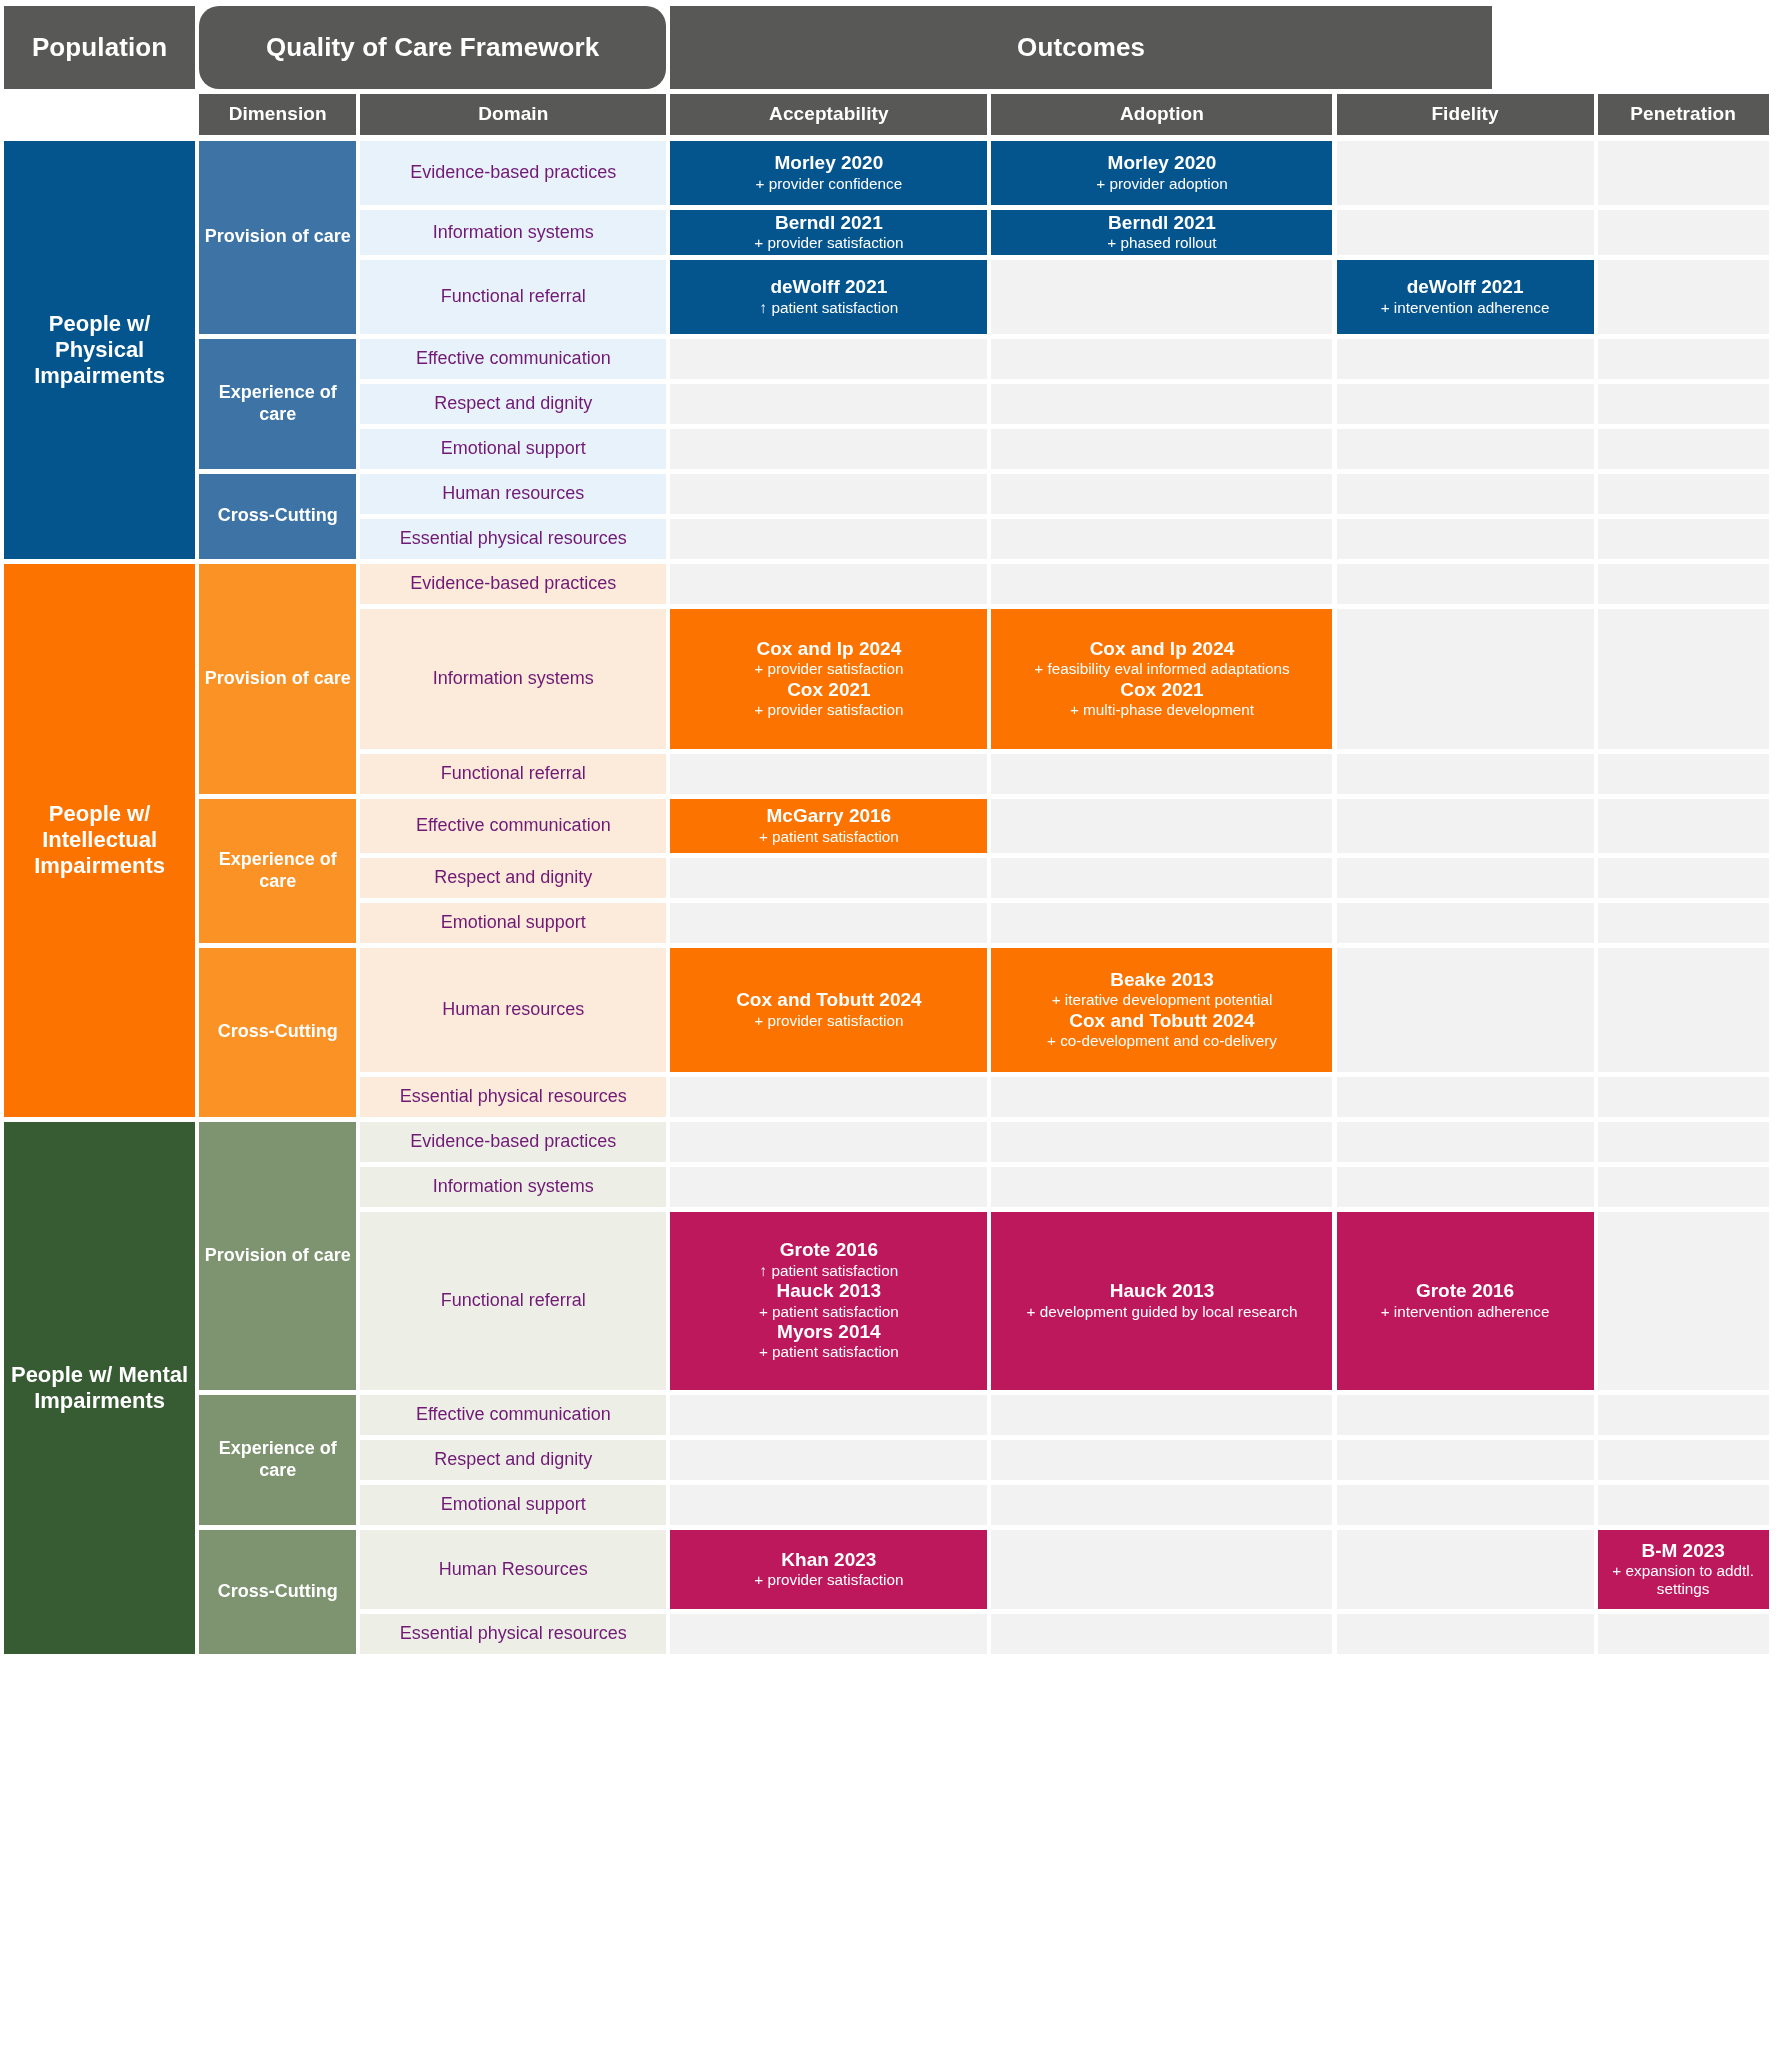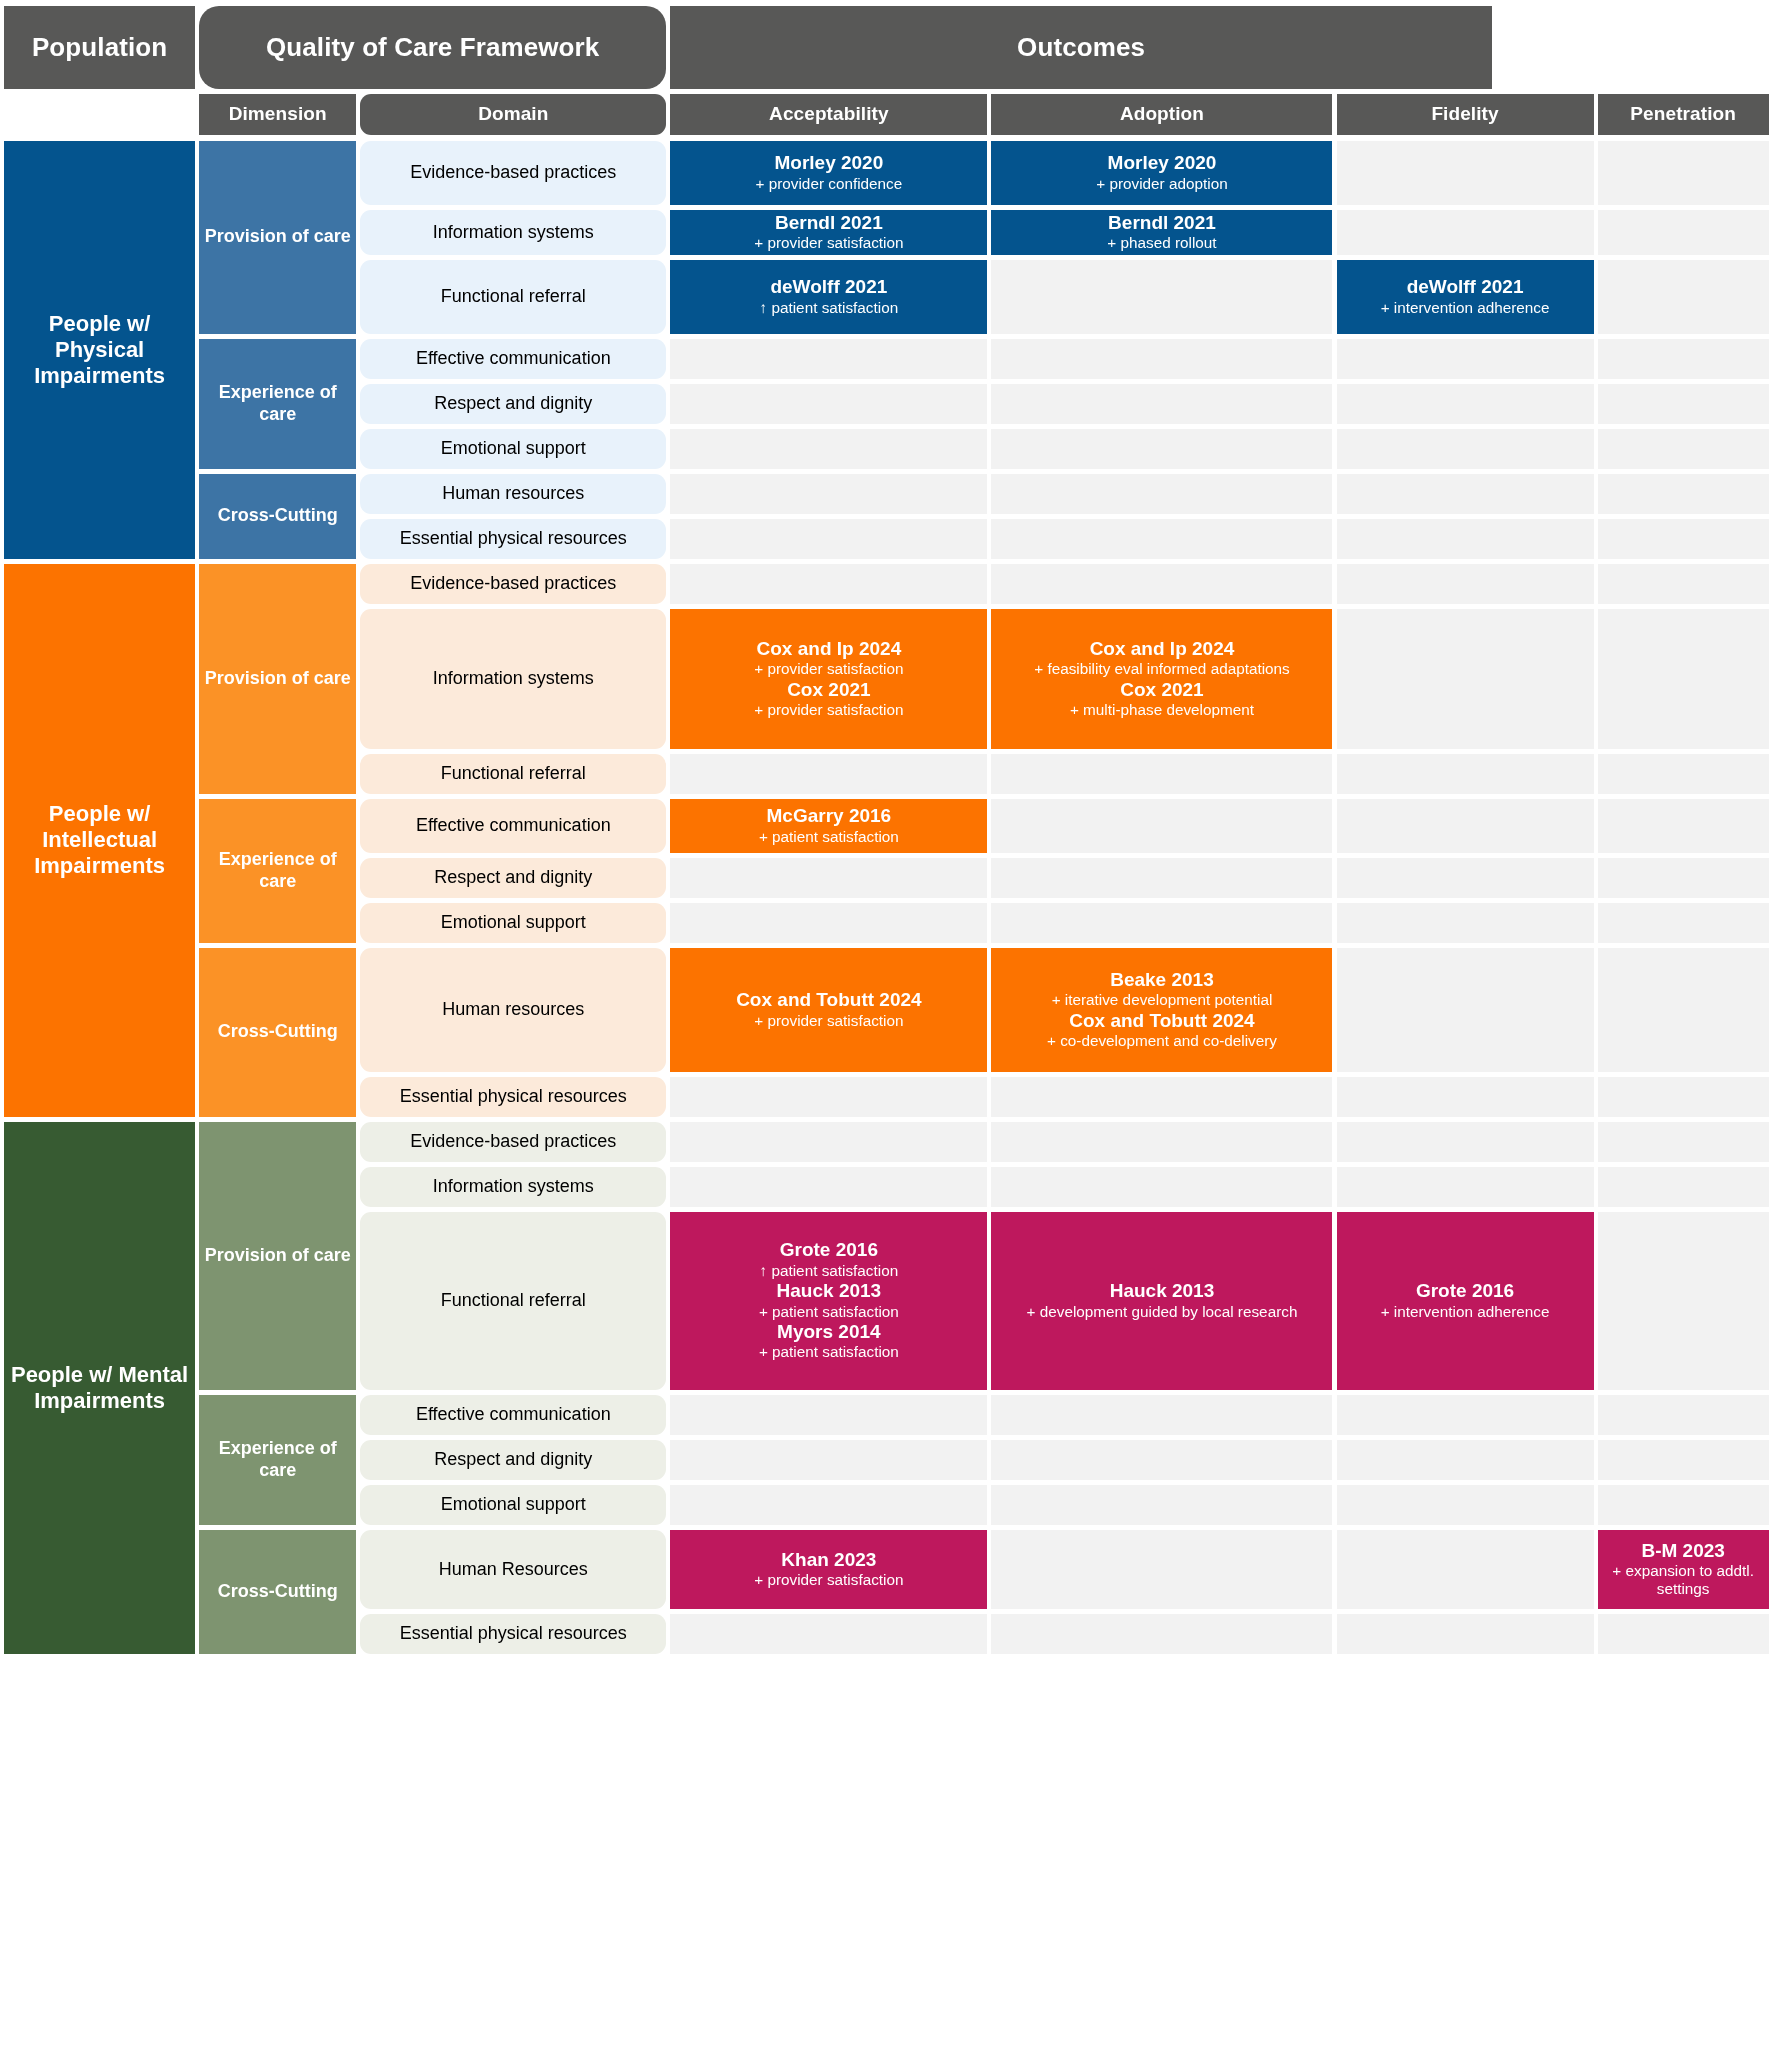--- a/index.html
+++ b/index.html
@@ -8,21 +8,21 @@
   .matrix{
     width:1496px;
     box-sizing:border-box;
     padding:5.8px 4.1px 5.8px 4.1px;
     background:#ffffff;
   }
 
   
   .c-pop   {flex:0 0 191px;}
   .c-dim   {flex:0 0 157px;}
-  .c-dom   {flex:0 0 306px;border-radius:11px;}
+  .c-dom   {flex:0 0 306px;}
   .c-acc   {flex:0 0 317px;}
   .c-ado   {flex:0 0 341px;}
   .c-fid   {flex:0 0 257px;}
   .c-pen   {flex:0 0 171px;}
 
   .gap-x{flex:0 0 4.1px;}
 
   
   .hdr{
     background:#585857;
@@ -48,21 +48,21 @@
   }
 
   
   .dimcell{
     color:#ffffff;font-weight:bold;font-size:18px;line-height:1.2;
     display:flex;align-items:center;justify-content:center;text-align:center;
   }
 
   
   .domcell{
-    color:#000000;font-size:18px;
+    color:#701a75;font-size:18px;
     display:flex;align-items:center;justify-content:center;text-align:left;
     padding:0 13px;box-sizing:border-box;
   }
 
   
   .outcell{
     display:flex;flex-direction:column;align-items:center;justify-content:center;
     text-align:center;box-sizing:border-box;padding:3.3px 5.8px;
     color:#ffffff;
   }

